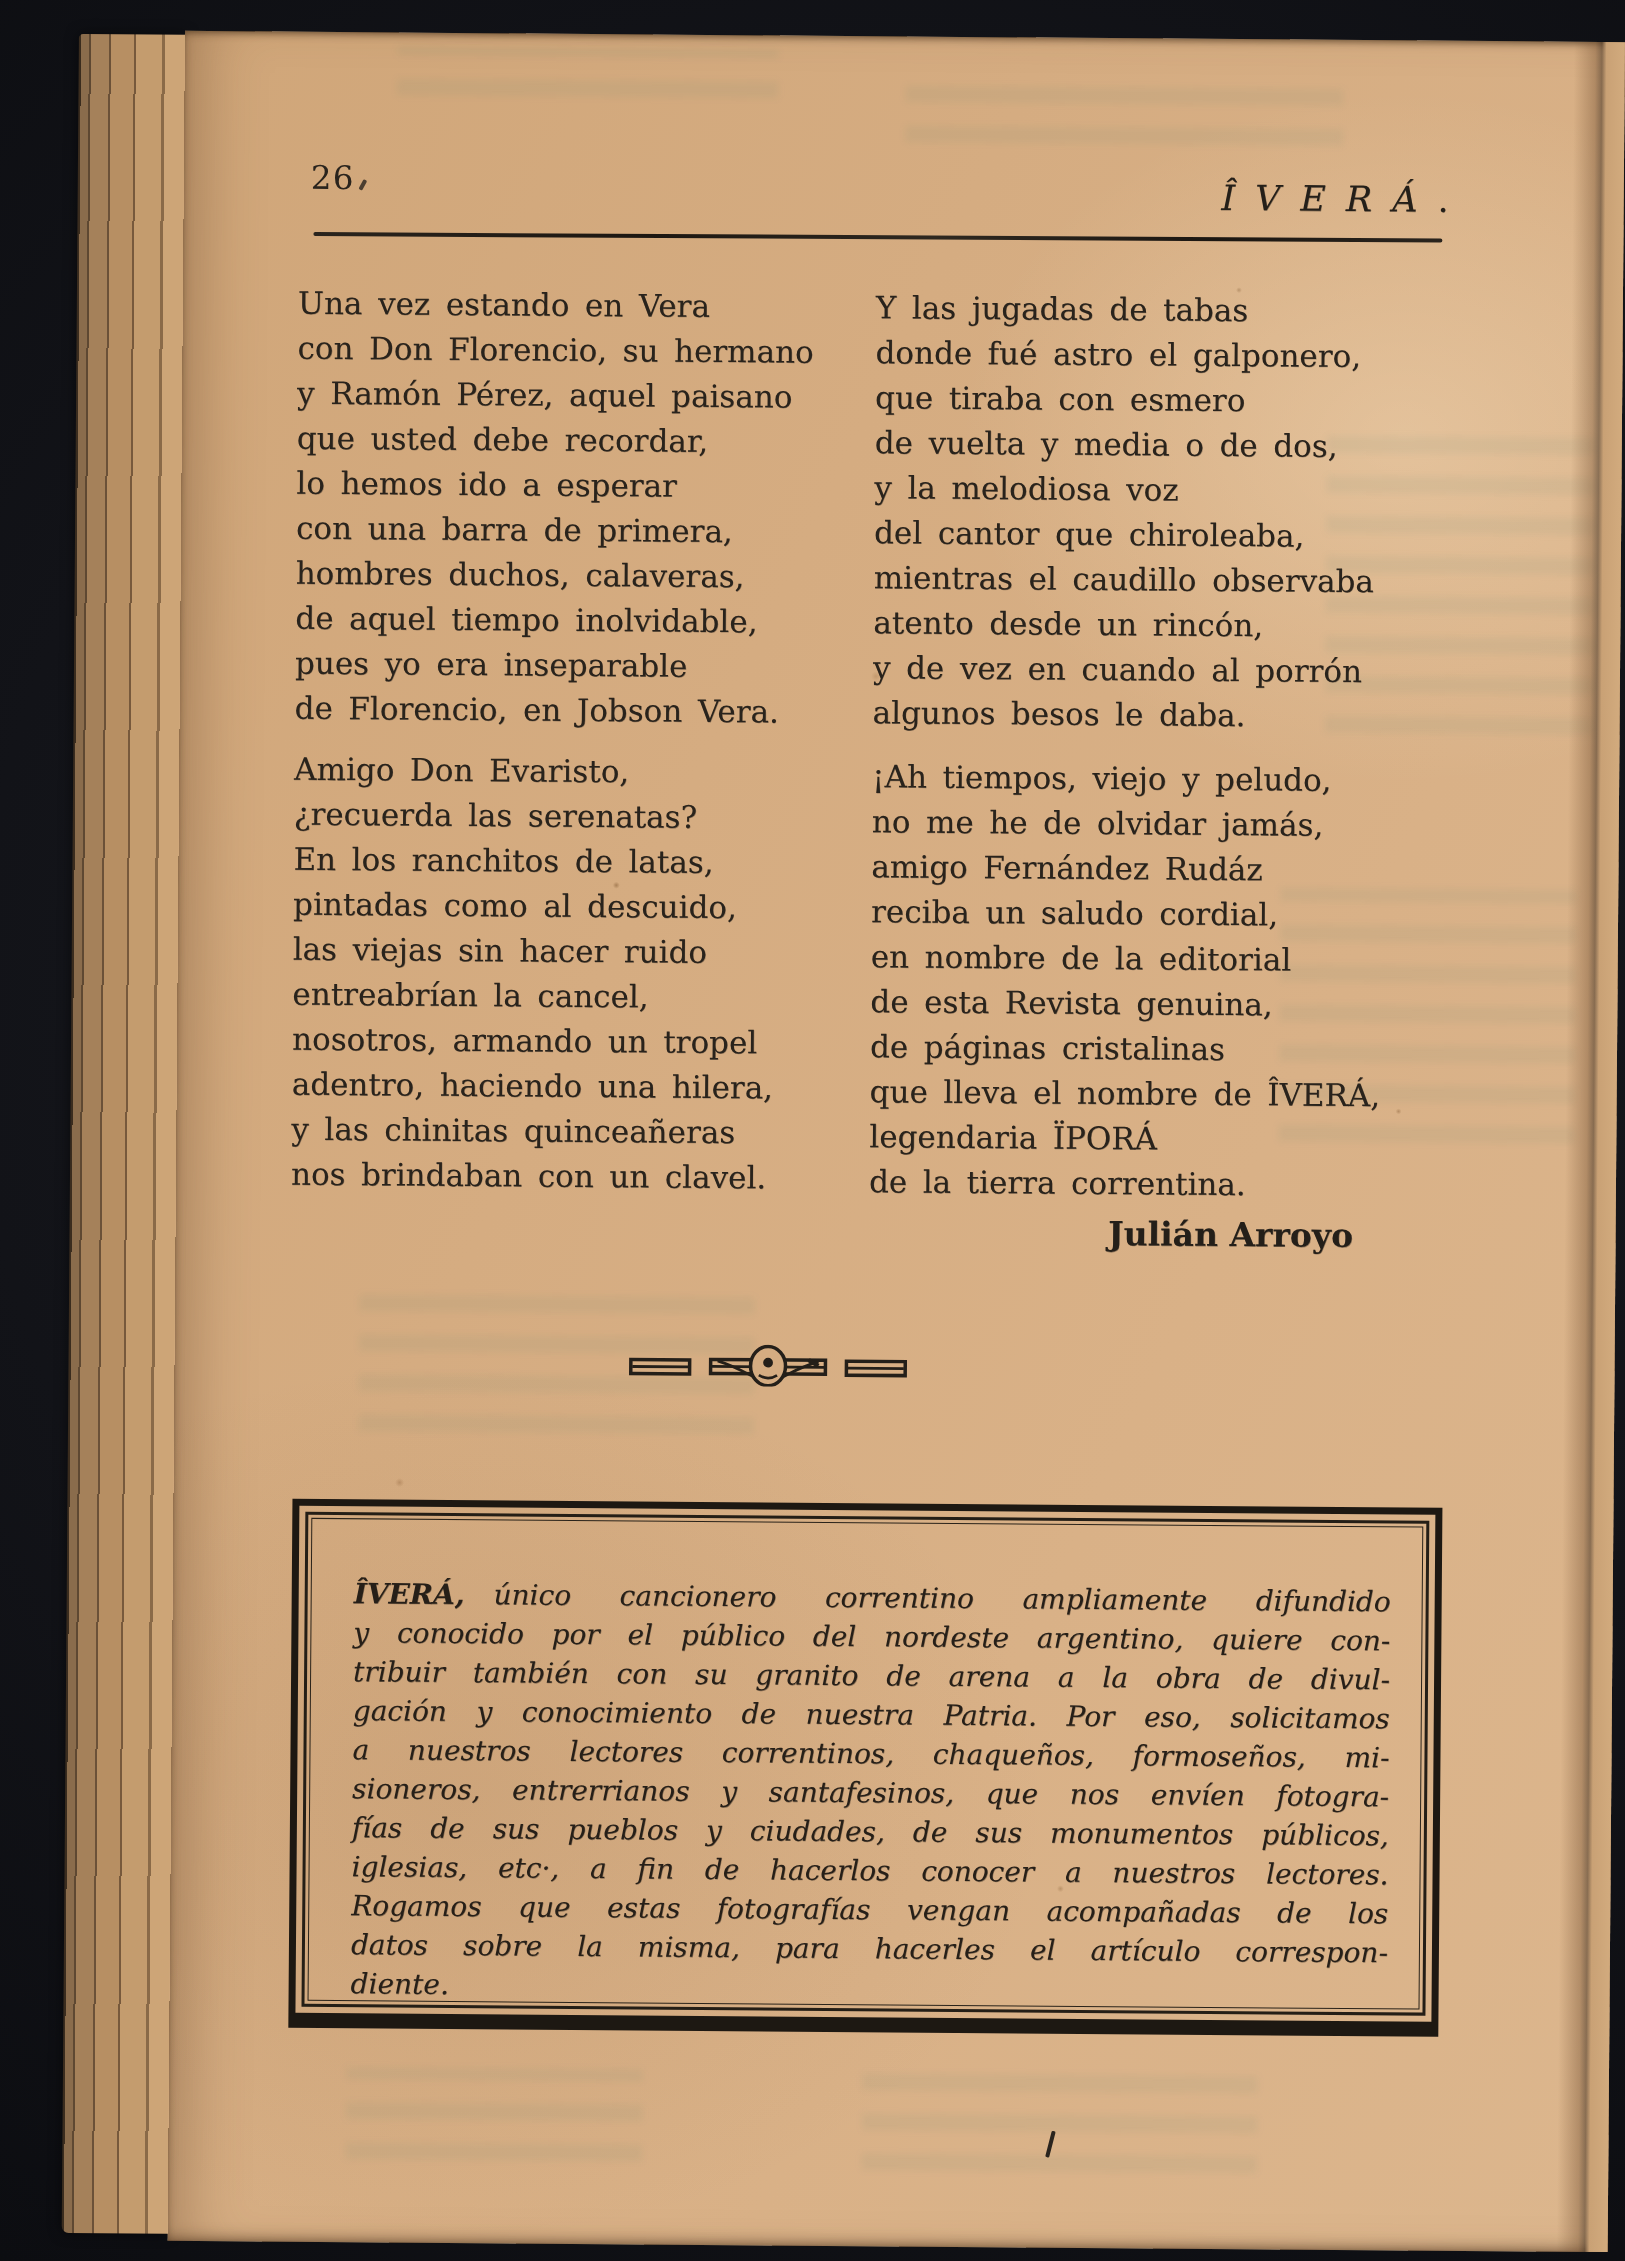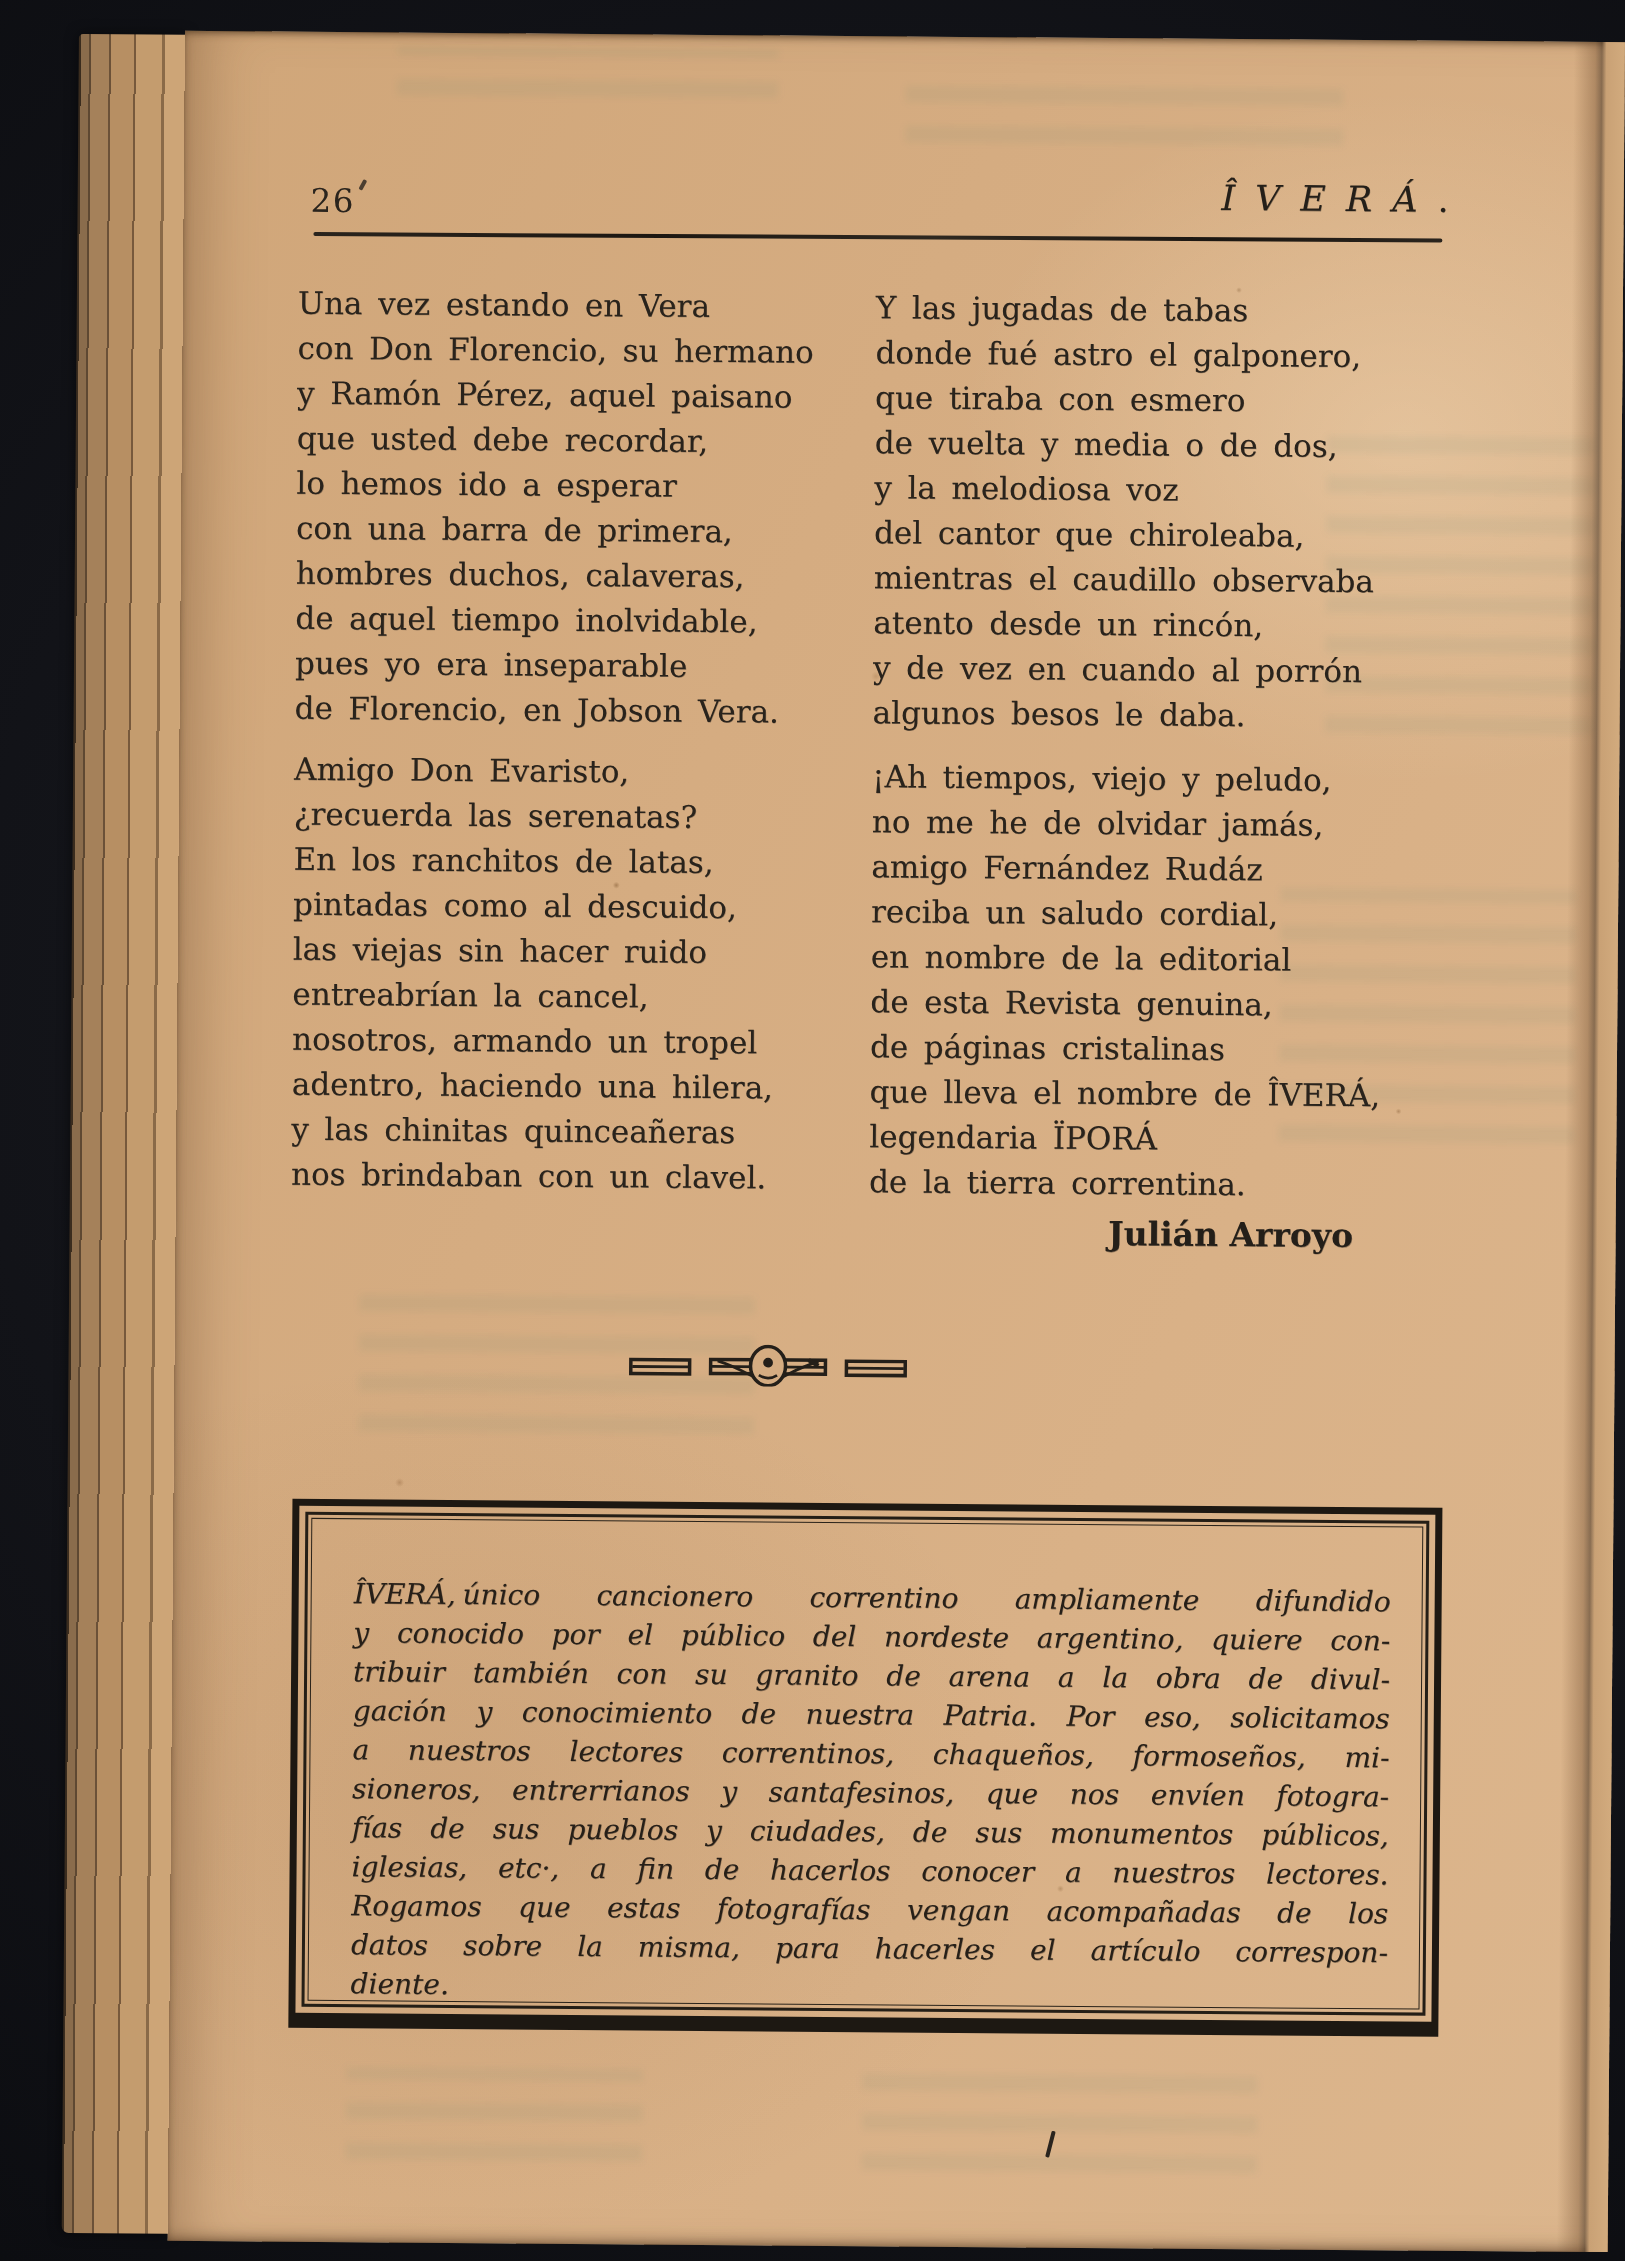--- a/index.html
+++ b/index.html
@@ -32,21 +32,21 @@
                     inset 0 -8.5px 14px -5.7px rgba(70,45,25,.55),
                     inset 49px 0 64px -35px rgba(95,62,35,.40),
                     inset -3.5px 0 7px -2.8px rgba(70,45,25,.45);}
   #fold{position:absolute;right:0;top:0;width:51px;height:100%;
         background:linear-gradient(90deg, rgba(0,0,0,0) 0%, rgba(110,75,45,.38) 42%,
                    rgba(55,38,24,.5) 55%, #c9a175 64%, #d2ab7e 100%);}
   
   .ghost{position:absolute;filter:blur(3.5px);opacity:.55;
          background:repeating-linear-gradient(0deg, rgba(100,132,112,.16) 0 17px, rgba(0,0,0,0) 17px 40px);}
   
-  .pageno{position:absolute;left:127px;top:150px;font-size:32.5px;color:#2a241d;
+  .pageno{position:absolute;left:127px;top:127px;font-size:32.5px;color:#2a241d;
           letter-spacing:1.4px;}
   .masthead{position:absolute;left:912px;top:139px;width:353px;text-align:right;
             font-style:italic;font-size:35px;color:#241f19;letter-spacing:20px;
             text-shadow:0.4px 0.6px 0 rgba(36,31,25,.45);}
   .masthead .dot{letter-spacing:0;font-style:normal;}
   .rule{position:absolute;left:130px;top:199px;width:1129px;height:3.5px;
         background:linear-gradient(90deg,#2a241d 0%,#1c1712 30%,#2e2820 55%,#1c1712 80%,#2a241d 100%);
         border-radius:2.1px;transform:rotate(-.12deg);}
   
   .stanza{position:absolute;color:#29231c;font-size:31px;
@@ -64,21 +64,21 @@
   
   .notice-box{position:absolute;left:119px;top:1467px;width:1150px;height:529px;
               border:7px solid #1d1812;border-bottom-width:15.5px;box-sizing:border-box;}
   .box-mid{position:absolute;inset:6.4px;border:3.5px solid #241e16;}
   .box-in{position:absolute;inset:2.8px;border:1.4px solid #2a231a;}
   .box-text{position:absolute;inset:0;padding:68px 44px 0 55px;
             font-style:italic;font-size:28px;line-height:39px;color:#261f18;
             text-shadow:0.5px 0.6px 0 rgba(38,31,24,.42);}
   .box-text p{margin:0;}
   .just{text-align:justify;text-align-last:justify;}
-  .box-text .lead{font-weight:normal;margin-right:7px;}
+  .box-text .lead{font-weight:bold;margin-right:29px;}
   
   .speck{position:absolute;background:#2a241e;border-radius:1.4px;}
   #speck-backslash{left:880px;top:2093px;width:4.2px;height:27px;transform:rotate(14deg);}
   #speck-tick{left:177px;top:147px;width:3.5px;height:11.3px;transform:rotate(28deg);opacity:.8;}
 </style>
 </head>
 <body>
 
 <div id="stage">
   <div id="paper-group">

